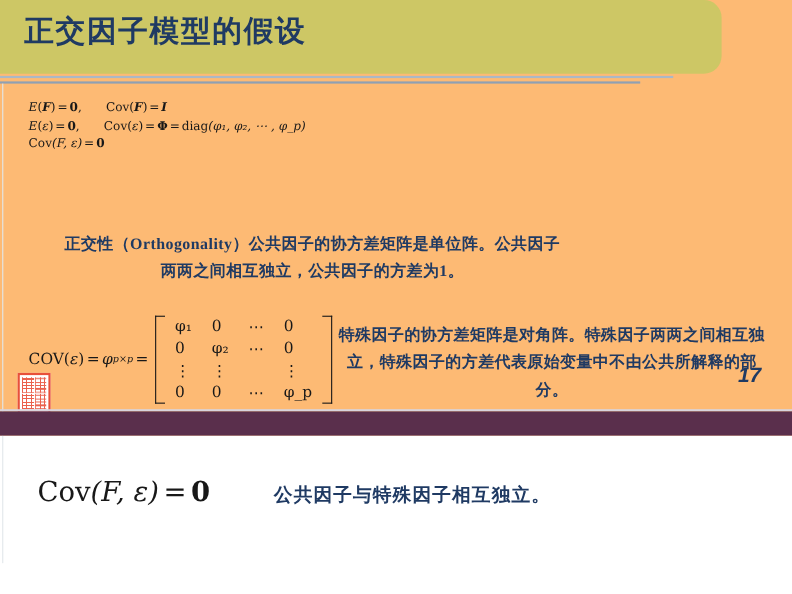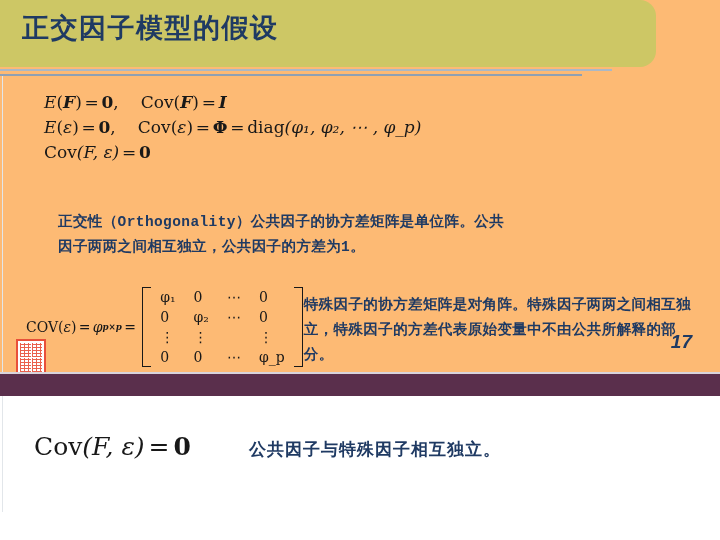--- a/index.html
+++ b/index.html
@@ -139,32 +139,30 @@
     white-space: nowrap;
   }
   .mi { font-style: italic; }
   .mbf { font-weight: bold; font-style: italic; }
   .mbu { font-weight: bold; font-style: normal; }
   .mrm { font-style: normal; }
   .sub {
     font-size: 0.62em;
     vertical-align: -0.32em;
     font-style: italic;
-    font-weight: bold;
   }
   .op { padding: 0 0.16em; }
 
   
   #assumptions {
     position: absolute;
     left: 26px;
     top: 90px;
-    font-size: 17px;
+    font-size: 11px;
     line-height: 1.42;
-    margin-left: 18px;
   }
   #assumptions .row { margin-bottom: 1px; }
   .gap-wide { display: inline-block; width: 22px; }
 
   
   #block-orth {
     position: absolute;
     left: 34px;
     top: 210px;
     display: flex;
@@ -227,26 +225,27 @@
     left: 34px;
     top: 432px;
     display: flex;
     align-items: baseline;
   }
   #eq-covfe { font-size: 25px; }
   #note-indep { margin-left: 58px; }
 
   
   .note {
-    font-family: Liberation Mono, monospace;
+    font-family: Liberation Serif, serif;
     font-size: 14.5px;
     font-weight: bold;
     color: #1f3a63;
     line-height: 1.72;
     letter-spacing: 0.4px;
+    text-align: center;
   }
   .note-big {
     font-size: 17px;
     letter-spacing: 1px;
   }
 </style>
 </head>
 <body>
 
 <div id="slide">

